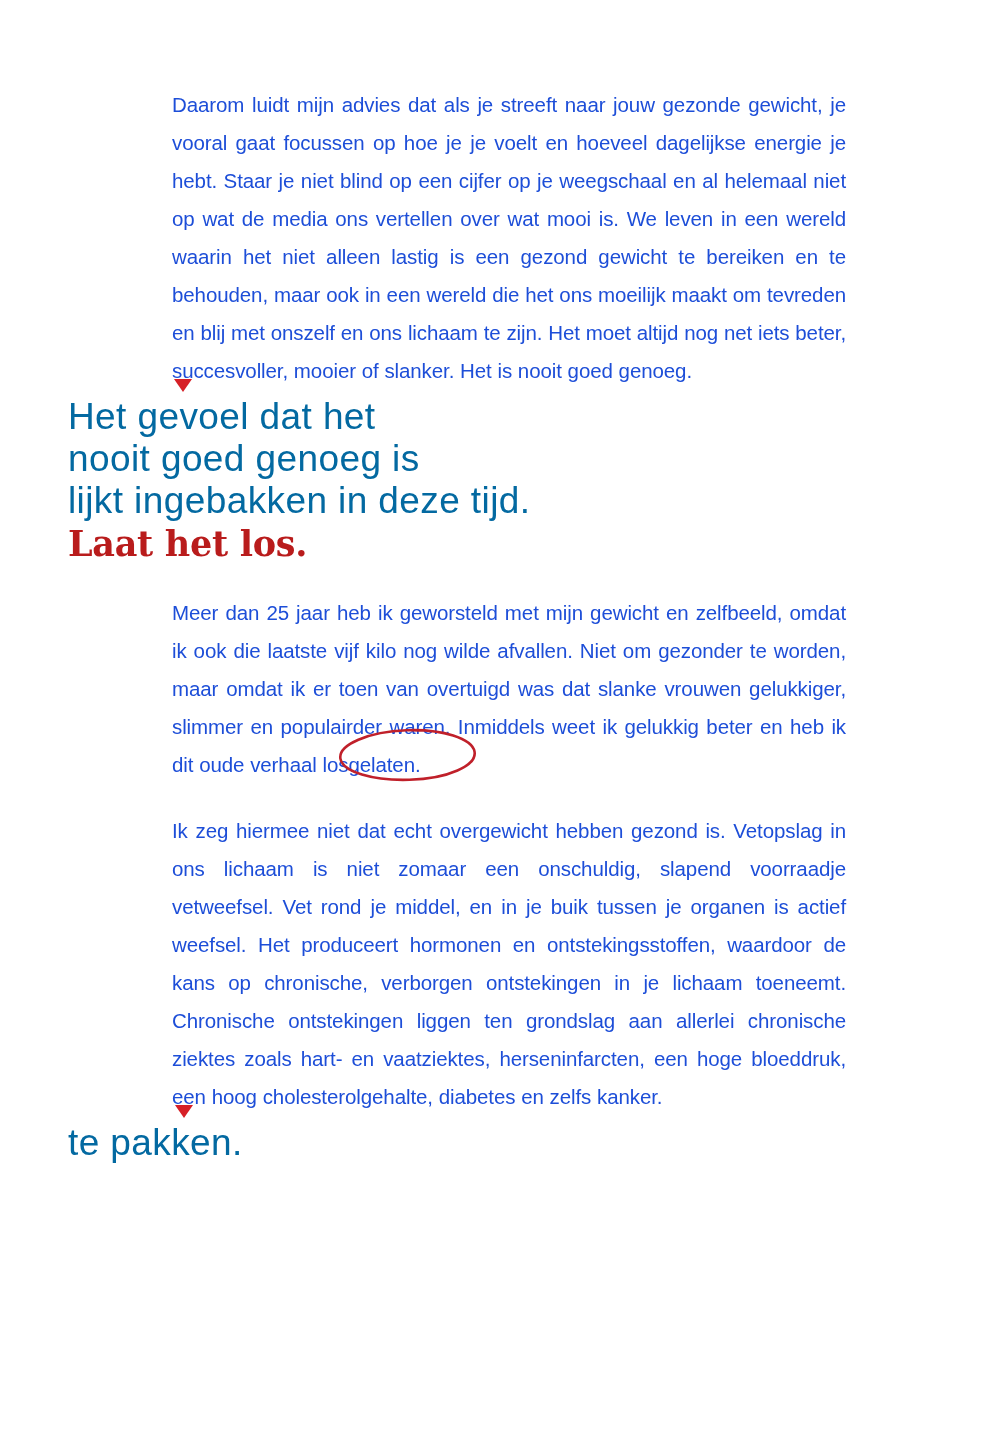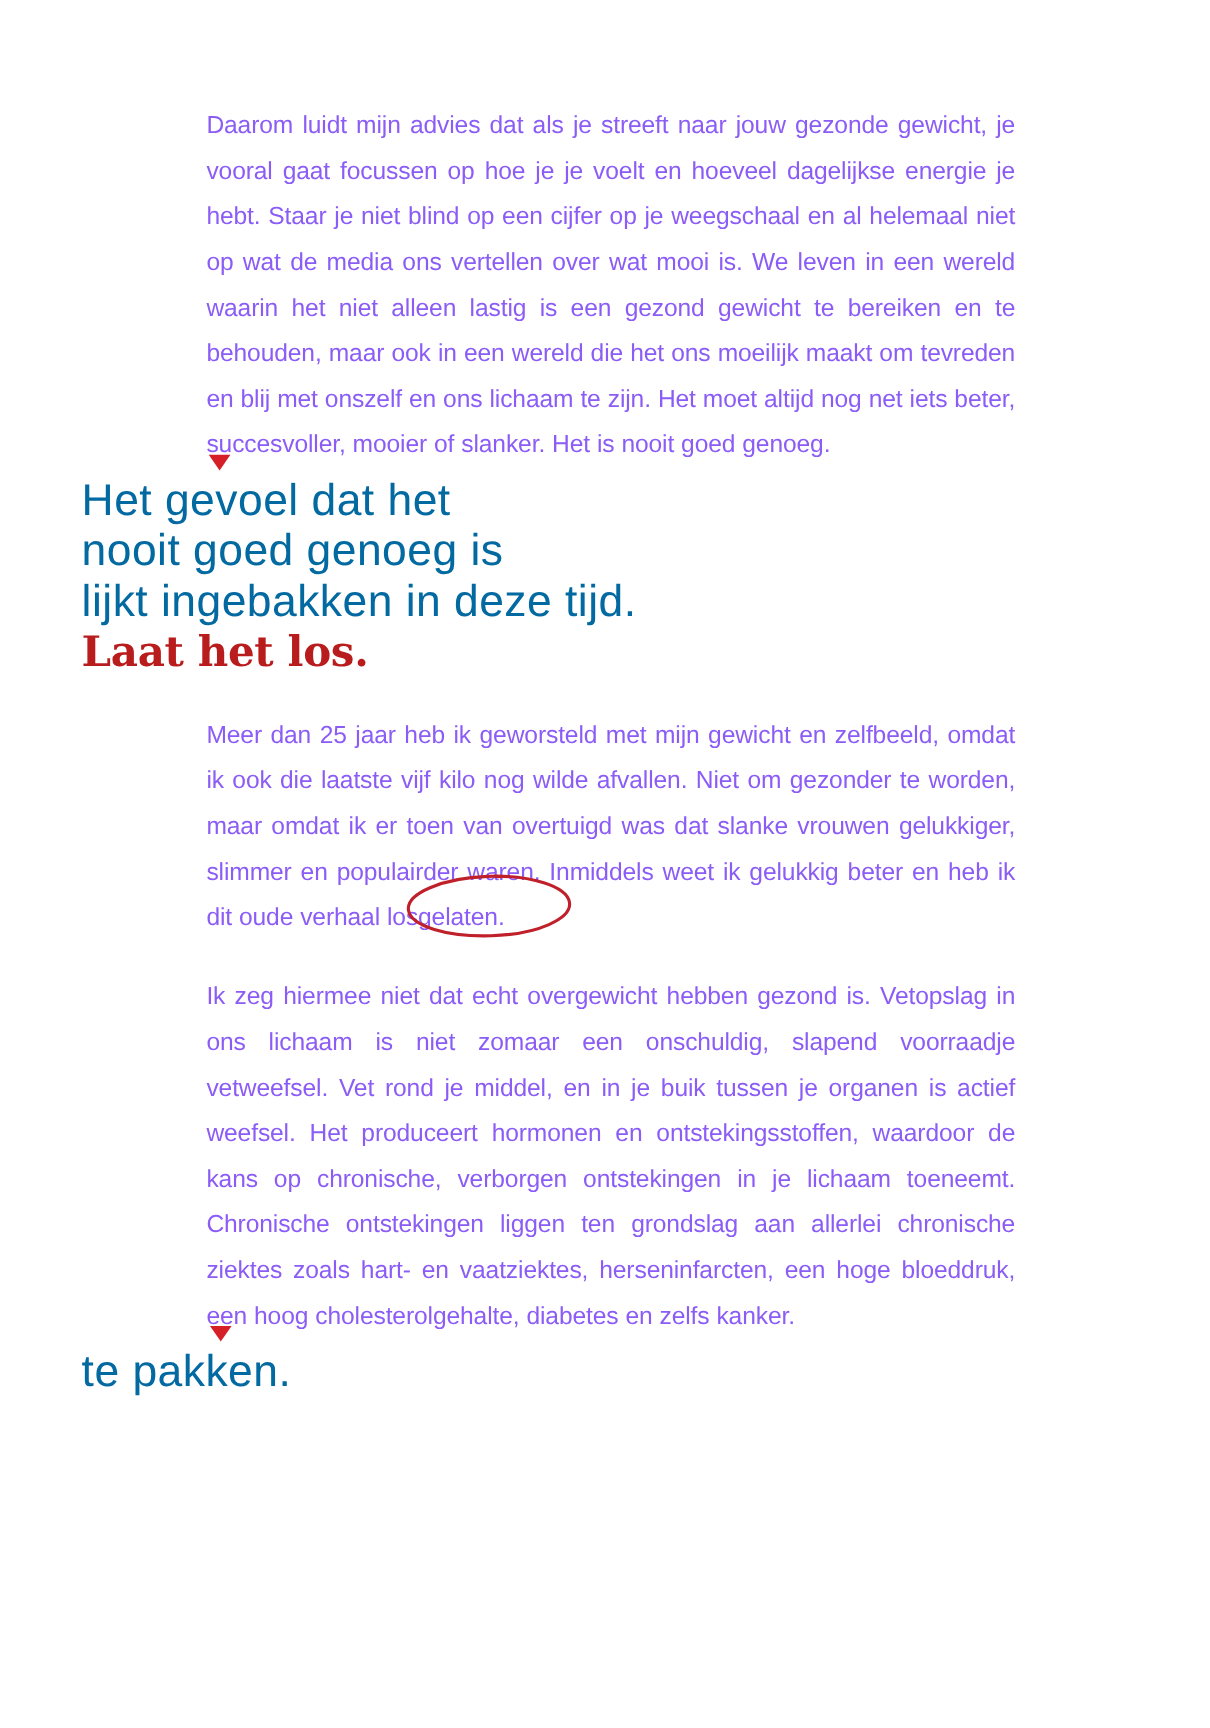--- a/index.html
+++ b/index.html
@@ -24,21 +24,21 @@
     position: absolute;
     left: 172px;
     width: 674px;
   }
 
   p.para {
     margin: 0;
     font-family: "Liberation Sans", sans-serif;
     font-size: 20.5px;
     line-height: 38px;
-    color: #8b5cf6;
+    color: #1d4ed8;
     text-align: justify;
     letter-spacing: -0.1px;
     word-spacing: 0.2px;
     -moz-hyphens: none;
     hyphens: none;
   }
 
   #para-1 { top: 86px; }
   #para-2 { top: 594px; }
   #para-3 { top: 812px; }

